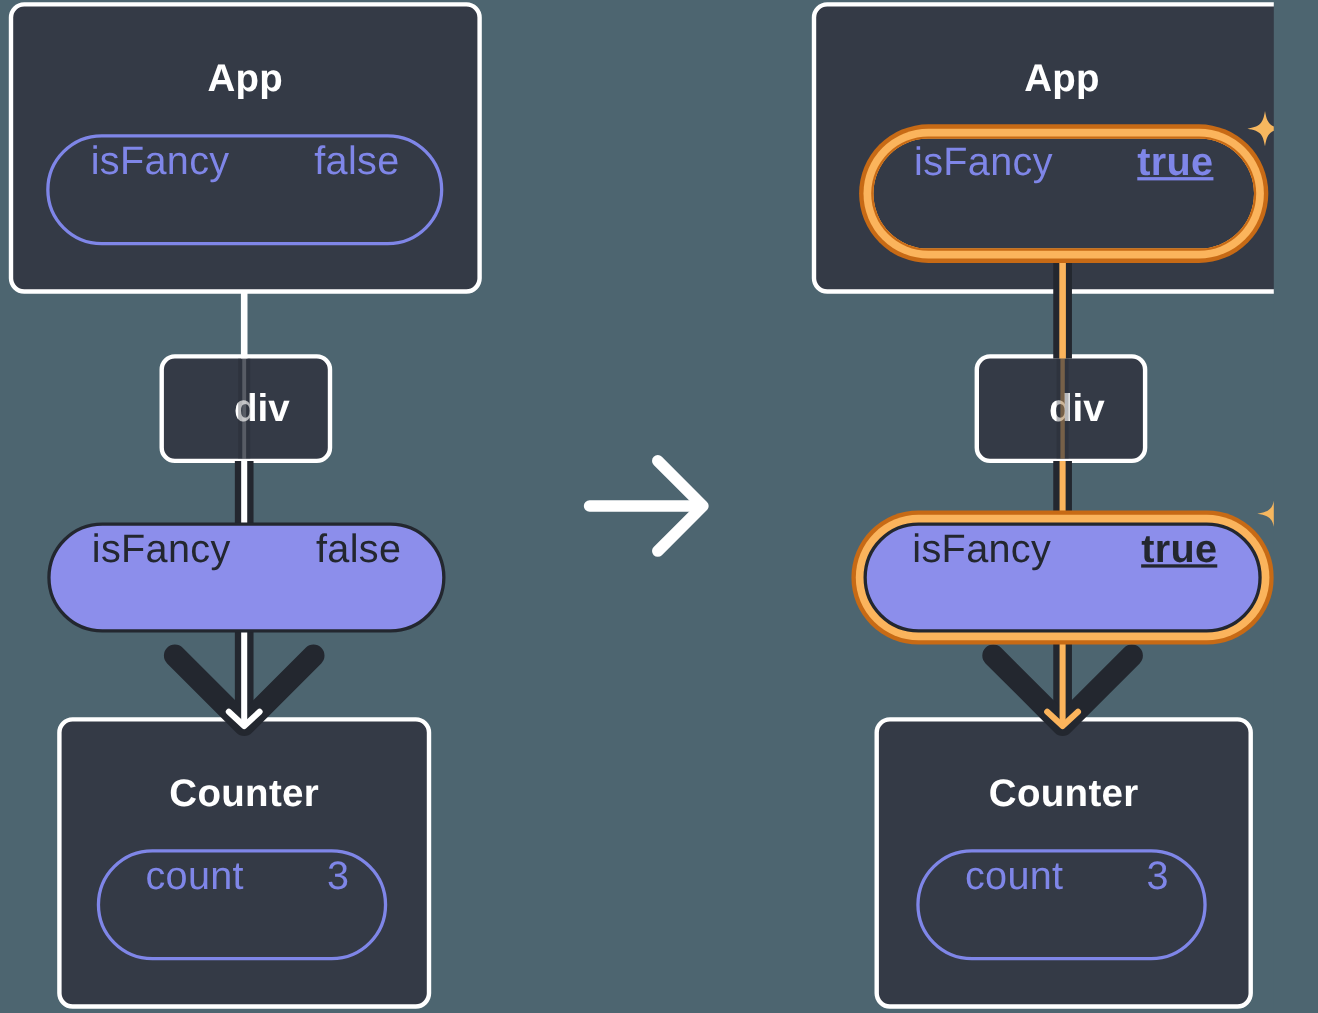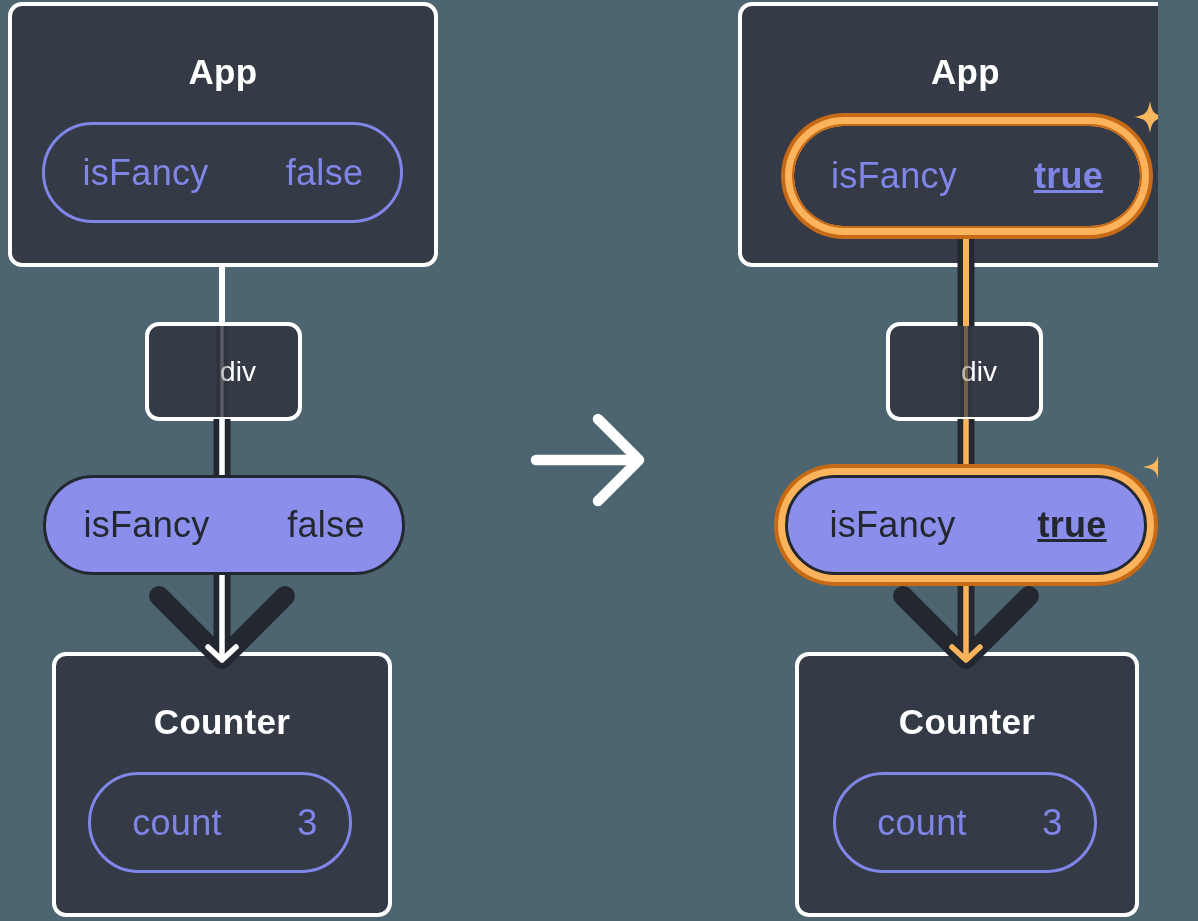--- a/index.html
+++ b/index.html
@@ -9,25 +9,25 @@
   }
   html,body{margin:0;padding:0;}
   body{background:var(--background,#4d6570);font-family:"Liberation Sans",sans-serif;}
   .canvas{position:relative;width:1158px;height:921px;background:var(--background,#4d6570);overflow:hidden;}
 
   .node-box{position:absolute;background:var(--box,#343a46);border:4px solid var(--white,#fff);
     border-radius:14px;box-sizing:border-box;z-index:1;}
   .box-title{position:absolute;top:46px;left:0;width:100%;text-align:center;
     color:var(--white,#fff);font-size:35px;font-weight:600;letter-spacing:.3px;}
   .div-label{position:absolute;inset:0;display:flex;align-items:center;justify-content:center;
-    color:var(--white,#fff);font-size:28px;font-weight:400;padding-left:29px;}
+    color:var(--white,#fff);font-size:35px;font-weight:700;padding-left:29px;}
 
   .connectors{position:absolute;left:0;top:0;z-index:2;}
 
-  .pill{position:absolute;display:flex;align-items:center;border-radius:999px;
+  .pill{position:absolute;display:flex;align-items:flex-start;border-radius:999px;
     box-sizing:border-box;z-index:3;}
   .pill .cell{display:flex;align-items:center;justify-content:center;
     font-size:36px;letter-spacing:.3px;}
   .pill .vdiv{flex:0 0 auto;}
   .pill.outline{border:3px solid var(--purple,#7f86e8);background:transparent;}
   .pill.outline .cell{color:var(--purple,#7f86e8);}
   .pill.outline .vdiv{width:3px;background:var(--purple,#7f86e8);}
   .pill.filled{border:3px solid var(--ink,#23272f);background:var(--purple-fill,#8c8eeb);}
   .pill.filled .cell{color:var(--ink,#23272f);}
   .pill.filled .vdiv{width:3px;background:var(--ink,#23272f);}

